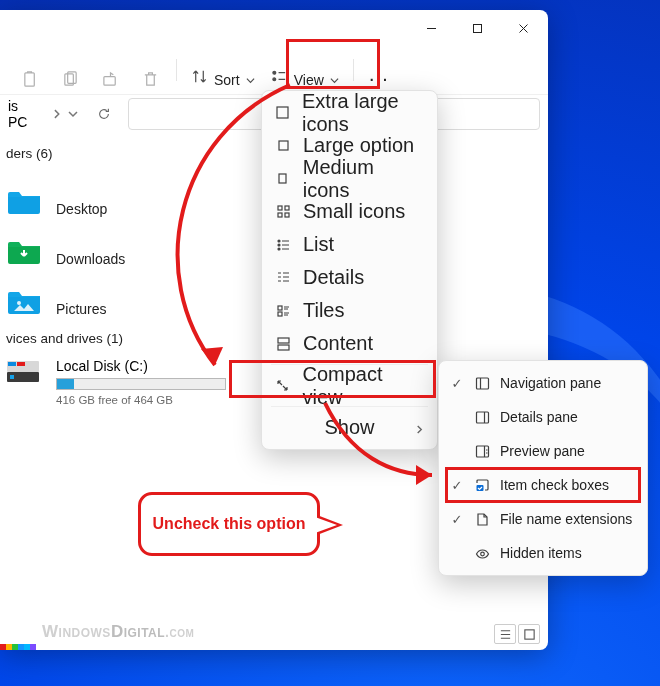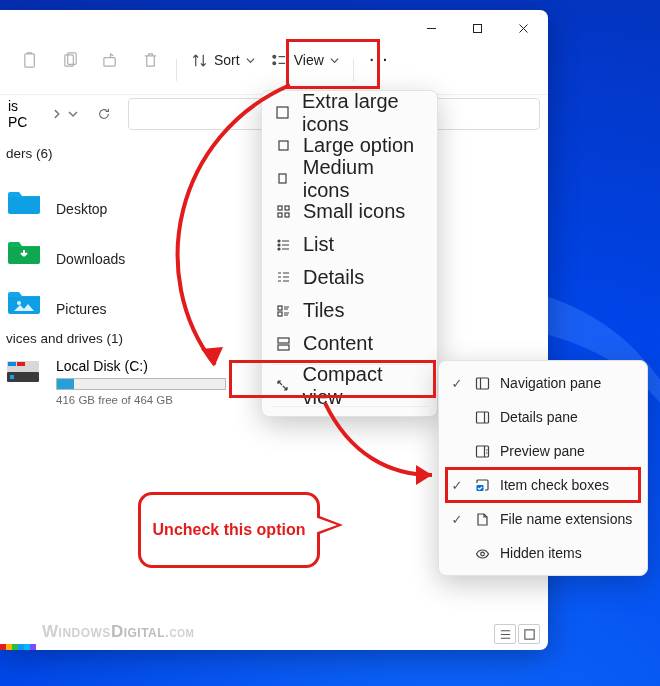--- a/index.html
+++ b/index.html
@@ -11,21 +11,21 @@
     position: absolute; left: 0; top: 10px; width: 548px; height: 640px;
     background: #fff; border-radius: 0 8px 8px 0; box-shadow: 0 6px 30px rgba(0,0,0,.3);
     overflow: visible;
   }
   
   .titlebar { height: 36px; display:flex; justify-content:flex-end; align-items:center; padding:0 2px; }
   .winbtn { width:46px; height:32px; display:flex;align-items:center;justify-content:center;color:#222; }
   .winbtn svg{width:11px;height:11px;stroke:#222;stroke-width:1;fill:none;}
   
   .toolbar { height:48px; display:flex; align-items:center; gap:4px; padding:0 8px 0 12px; }
-  .tbtn { height:36px; min-width:36px; display:flex; align-items:flex-start; justify-content:center; border-radius:4px; color:#606060; gap:6px; padding:0 6px; font-size:14px;}
+  .tbtn { height:36px; min-width:36px; display:flex; align-items:flex-end; justify-content:center; border-radius:4px; color:#606060; gap:6px; padding:0 6px; font-size:14px;}
   .tbtn.disabled{opacity:.45}
   .tbtn svg{width:17px;height:17px;stroke:#505050;fill:none;stroke-width:1.3}
   .sep{width:1px;height:22px;background:#e5e5e5;margin:0 4px;}
   .sort{color:#222;}
   .view-btn{color:#222;position:relative;}
   .ellipsis{font-weight:bold;letter-spacing:2px;color:#222}
   
   .addressrow{height:38px;display:flex;align-items:center;padding:0 8px 0 4px;gap:6px;border-top:1px solid #f0f0f0;}
   .addr{flex:0 0 58px;height:32px;display:flex;align-items:center;font-size:14px;padding-left:4px}
   .addr .crumb{display:flex;align-items:center;gap:12px}
@@ -65,21 +65,21 @@
   .wm{position:absolute;left:42px;bottom:8px;font-size:17px;font-weight:600;letter-spacing:.5px;color:#c9c9c9;font-variant:small-caps}
   .wm .w1{color:#d0d0d0}
   .colorstrip{position:absolute;left:0;bottom:0;height:6px;display:flex}
   .colorstrip span{display:block;height:6px}
   
   .hl{position:absolute;border:3px solid #e21b1b;pointer-events:none;z-index:30}
   .hl.view{left:286px;top:39px;width:94px;height:50px}
   .hl.show{left:229px;top:360px;width:207px;height:38px}
   .hl.item{left:445px;top:467px;width:196px;height:36px}
   
-  .callout{position:absolute;left:138px;top:492px;width:182px;height:76px;border:3px solid #e21b1b;border-radius:14px;background:#fff;display:flex;align-items:center;justify-content:center;text-align:center;font-size:16px;color:#e21b1b;font-weight:600;z-index:25;line-height:1.2}
+  .callout{position:absolute;left:138px;top:492px;width:182px;height:64px;border:3px solid #e21b1b;border-radius:14px;background:#fff;display:flex;align-items:center;justify-content:center;text-align:center;font-size:16px;color:#e21b1b;font-weight:600;z-index:25;line-height:1.2}
   .callout::after{content:"";position:absolute;right:-26px;top:20px;width:0;height:0;border-left:26px solid #e21b1b;border-top:10px solid transparent;border-bottom:10px solid transparent}
   .callout::before{content:"";position:absolute;right:-20px;top:22px;width:0;height:0;border-left:22px solid #fff;border-top:8px solid transparent;border-bottom:8px solid transparent;z-index:1}
   
   .arrow{position:absolute;z-index:28;pointer-events:none}
   .arrow path{stroke:#e21b1b;stroke-width:4;fill:none}
   .arrow polygon{fill:#e21b1b}
   
   .statbar{position:absolute;right:8px;bottom:6px;display:flex;gap:2px}
   .statbar .sb{width:22px;height:20px;border:1px solid #ccc;border-radius:2px;display:flex;align-items:center;justify-content:center}
   .statbar svg{width:13px;height:13px;stroke:#555;fill:none;stroke-width:1.2}
@@ -336,20 +336,26 @@
   <div class="mdiv"></div>
   <div class="mitem">
       <span class="mi-icon">
         <svg viewBox="0 0 15 15">
           <path d="M3 3l4 4M3 3v3M3 3h3M12 12l-4-4M12 12v-3M12 12h-3"></path>
         </svg>
       </span>
       <span class="lbl">Compact view</span>
     </div>
   <div class="mdiv"></div>
+  <div class="mitem show">
+    <span class="lbl">Show</span>
+    <span class="chev-r"><svg viewBox="0 0 10 10" style="width:9px;height:9px;stroke:#666;fill:none;stroke-width:1.5">
+          <path d="M3 1l4 4-4 4"></path>
+        </svg></span>
+  </div>
 </div>
 
 <div class="submenu">
   <div class="sitem">
       <span class="check">✓</span>
       <span class="si-icon">
         <svg viewBox="0 0 15 15">
           <rect x="1.5" y="2" width="12" height="11" rx="1"></rect>
           <path d="M5.5 2v11"></path>
         </svg>

